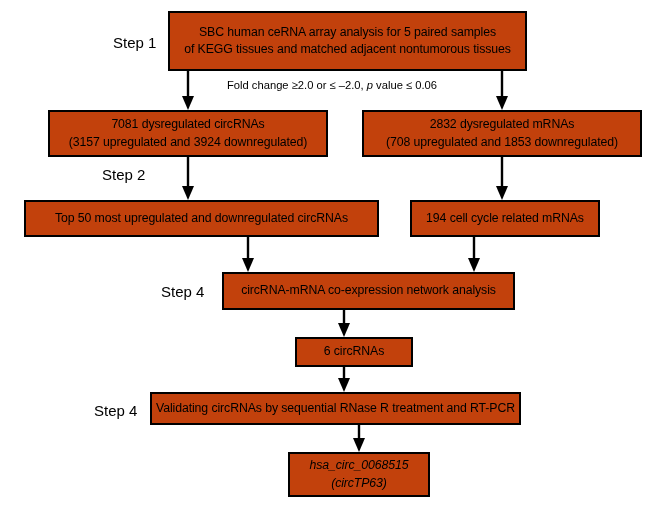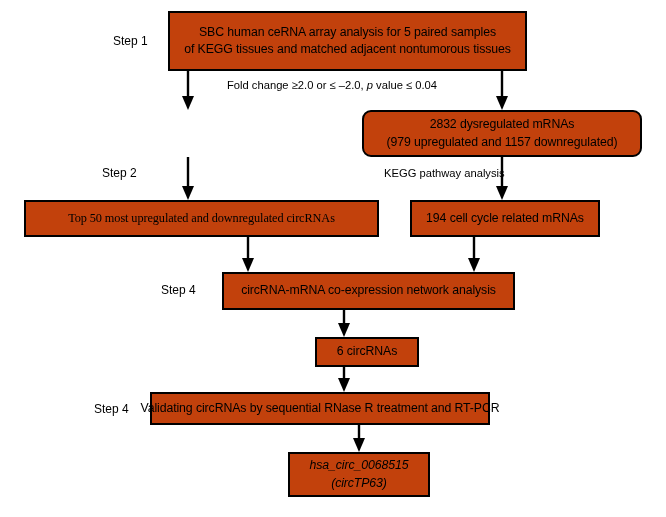--- a/index.html
+++ b/index.html
@@ -33,21 +33,21 @@
     text-align: center;
     font-size: 12.3px;
     line-height: 1.42;
     letter-spacing: -0.1px;
     color: #000;
   }
   .box .line { display: block; white-space: nowrap; }
   .box.italic { font-style: italic; }
   .steplabel {
     position: absolute;
-    font-size: 12px;
+    font-size: 15px;
     white-space: nowrap;
     color: #000;
   }
   .edgelabel {
     position: absolute;
     font-size: 11.2px;
     white-space: nowrap;
     color: #000;
   }
   .edgelabel .ital { font-style: italic; }
@@ -57,26 +57,26 @@
     width: 666px;
     height: 517px;
     pointer-events: none;
   }
   svg.arrows line { stroke: #000000; stroke-width: 2.4; }
   svg.arrows polygon { fill: #000000; }
 
   
   #box-step1   { left: 168px; top: 11px;  width: 359px; height: 60px; }
   #box-circ    { left: 48px;  top: 110px; width: 280px; height: 47px; }
-  #box-mrna    { left: 362px; top: 110px; width: 280px; height: 47px; border-radius: 9px; }
-  #box-top50   { left: 24px;  top: 200px; width: 355px; height: 37px; font-family: Liberation Serif, serif; }
+  #box-mrna    { left: 362px; top: 110px; width: 280px; height: 47px; }
+  #box-top50   { left: 24px;  top: 200px; width: 355px; height: 37px; }
   #box-109     { left: 410px; top: 200px; width: 190px; height: 37px; }
   #box-step3   { left: 222px; top: 272px; width: 293px; height: 38px; }
-  #box-6circ   { left: 295px; top: 337px; width: 104px;  height: 30px; margin-left: 20px; }
-  #box-step4   { left: 150px; top: 392px; width: 340px; height: 33px; }
+  #box-6circ   { left: 295px; top: 337px; width: 118px;  height: 30px; }
+  #box-step4   { left: 150px; top: 392px; width: 371px; height: 33px; }
   #box-final   { left: 288px; top: 452px; width: 142px; height: 45px; }
 
   
   #lbl-step1 { left: 113px; top: 34px; }
   #lbl-step2 { left: 102px; top: 166px; }
   #lbl-step3 { left: 161px; top: 283px; }
   #lbl-step4 { left: 94px;  top: 402px; }
 
   
   #lbl-fold  { left: 227px; top: 79px; }
@@ -116,33 +116,36 @@
 
     <line x1="359" y1="425" x2="359" y2="441"></line>
     <polygon points="359,452 353,438 365,438"></polygon>
   </svg>
 
   <div class="steplabel" id="lbl-step1">Step 1</div>
   <div class="steplabel" id="lbl-step2">Step 2</div>
   <div class="steplabel" id="lbl-step3">Step 4</div>
   <div class="steplabel" id="lbl-step4">Step 4</div>
 
-  <div class="edgelabel" id="lbl-fold"><span>Fold change ≥2.0 or ≤ –2.0, </span><span class="ital">p</span><span> value ≤ 0.04</span></div>
+  <div class="edgelabel" id="lbl-fold"><span>Fold change ≥2.0 or ≤ –2.0, </span><span class="ital">p</span><span> value ≤ 0.06</span></div>
 
-  <div class="edgelabel" id="lbl-kegg">KEGG pathway analysis</div>
 
   <div class="box" id="box-step1">
     <span class="line">SBC human ceRNA array analysis for 5 paired samples</span>
     <span class="line">of KEGG tissues and matched adjacent nontumorous tissues</span>
   </div>
 
+  <div class="box" id="box-circ">
+    <span class="line">7081 dysregulated circRNAs</span>
+    <span class="line">(3157 upregulated and 3924 downregulated)</span>
+  </div>
 
   <div class="box" id="box-mrna">
     <span class="line">2832 dysregulated mRNAs</span>
-    <span class="line">(979 upregulated and 1157 downregulated)</span>
+    <span class="line">(708 upregulated and 1853 downregulated)</span>
   </div>
 
   <div class="box" id="box-top50">
     <span class="line">Top 50 most upregulated and downregulated circRNAs</span>
   </div>
 
   <div class="box" id="box-109">
     <span class="line">194 cell cycle related mRNAs</span>
   </div>
 

